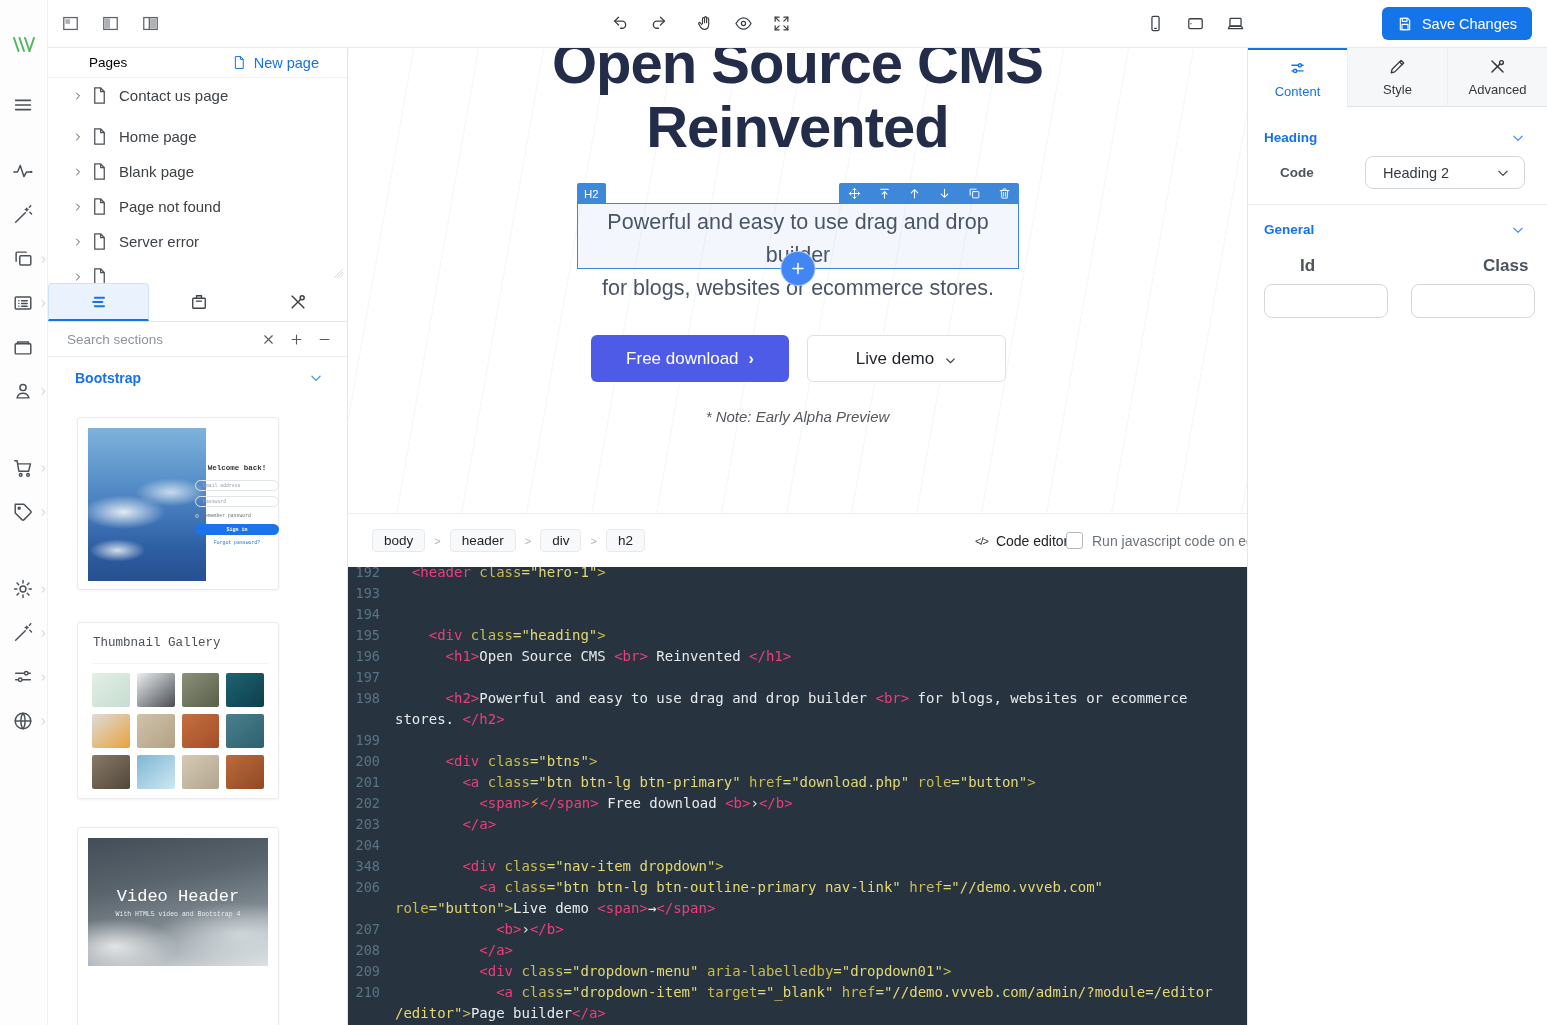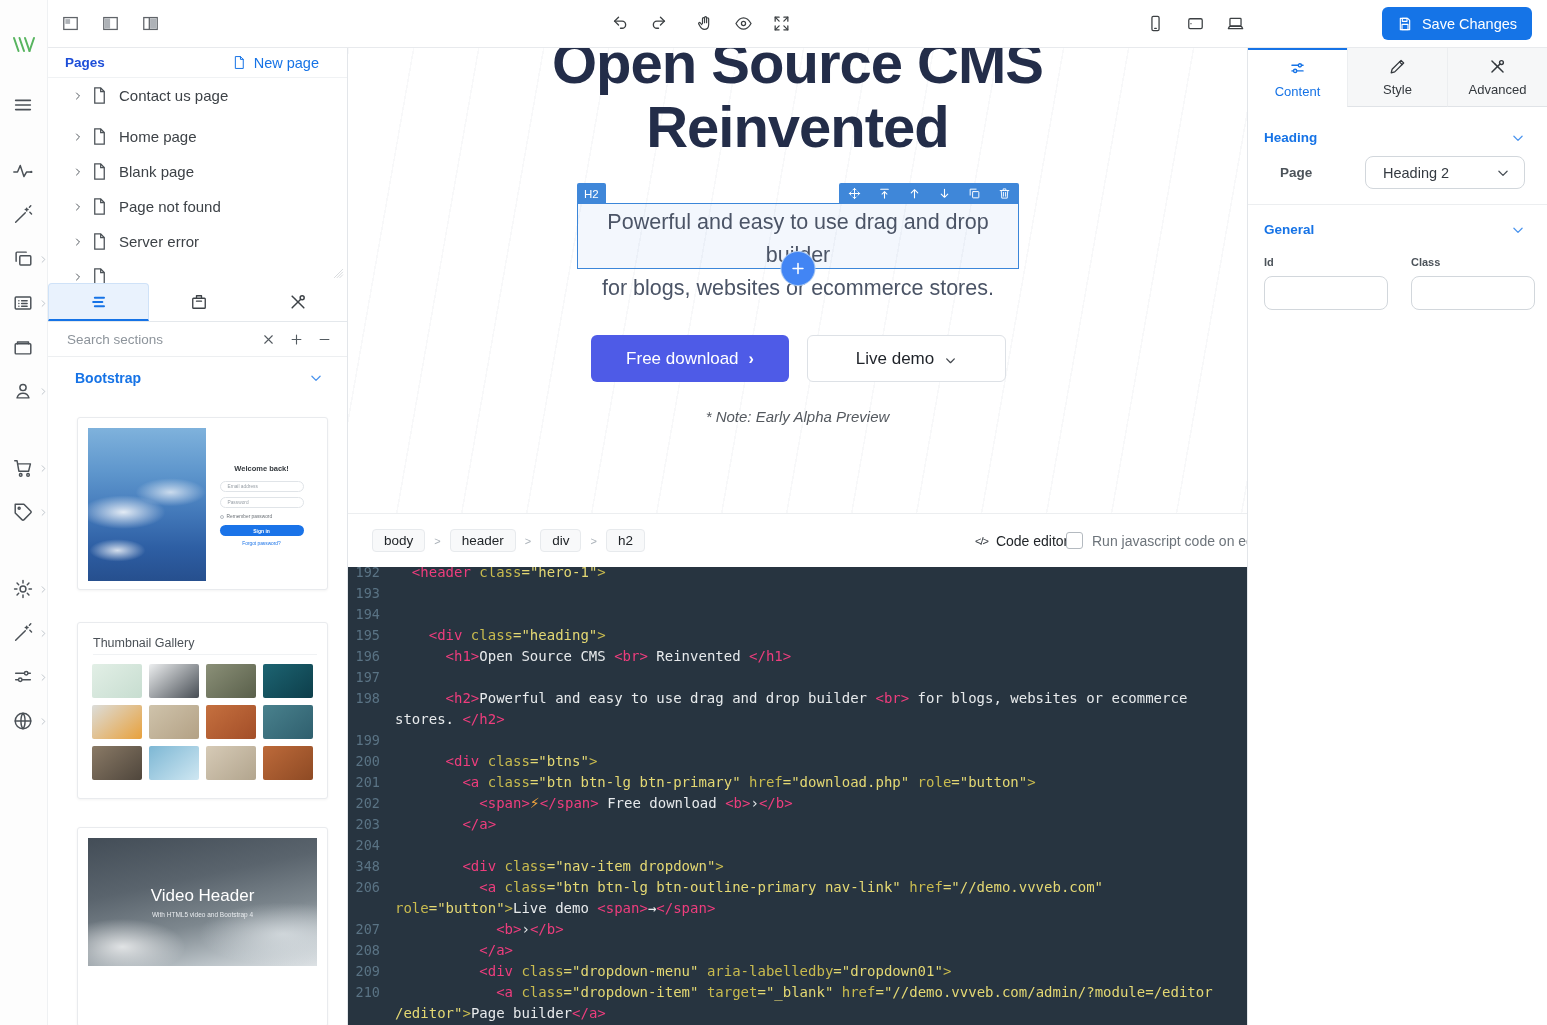--- a/index.html
+++ b/index.html
@@ -25,21 +25,21 @@
   .rail-item svg { width:22px; height:22px; }
   .rail-item.g-first { margin-top:37px; }
   .rail-item.g-md { margin-top:42px; }
   .rail-item.g-lg { margin-top:53px; }
   .rail-chev { position:absolute; right:-13px; top:6px; color:#b9bfc6; }
   .rail-chev svg { width:11px; height:11px; }
 
   
   .lpanel { position:absolute; left:48px; top:48px; width:300px; bottom:0; background:#fff; border-right:1px solid #e3e6ea; z-index:30; }
   .pages-head { height:30px; display:flex; align-items:center; justify-content:space-between; padding:0 28px 0 17px; border-bottom:1px solid #f0f2f4; }
-  .pages-title { font-size:13.5px; font-weight:700; color:#1d4ed8; }
+  .pages-title { font-size:13.5px; font-weight:400; color:#000000;margin-left:24px; }
   .newpage { display:flex; align-items:center; gap:7px; color:#1673e6; font-size:14.5px; cursor:pointer; }
   .newpage svg { width:15px; height:15px; }
   .pages-list { height:205px; overflow:hidden; position:relative; }
   .page-row { height:35px; display:flex; align-items:center; padding-left:24px; gap:0; cursor:pointer; }
   .page-chev { color:#555b61; width:16px; }
   .page-chev svg { width:12px; height:12px; }
   .page-row svg.doc { width:19px; height:19px; color:#4b5157; margin:0 10px 0 2px; }
   .page-label { font-size:15px; color:#3d4247; }
   .grip { position:absolute; right:3px; bottom:4px; color:#c4c9ce; }
   .grip svg { width:11px; height:11px; }
@@ -59,39 +59,39 @@
   .search-input { flex:1; border:none; outline:none; font-size:13.5px; color:#3d4247; font-family:inherit; background:transparent; }
   .search-input::placeholder { color:#8d949b; }
   .s-ico { width:22px; height:22px; display:flex; align-items:center; justify-content:center; color:#545b61; cursor:pointer; margin-left:6px; }
   .s-ico svg { width:15px; height:15px; }
   .group-row { height:42px; display:flex; align-items:center; justify-content:space-between; padding:0 24px 0 27px; }
   .group-name { color:#1673e6; font-weight:700; font-size:14px; }
   .group-chev { color:#4b94ee; }
   .group-chev svg { width:14px; height:14px; }
 
   .thumbs { padding:0 20px 0 29px; }
-  .thumb-card { width:251px; background:#fff; border:1px solid #e9ebee; border-radius:3px; box-shadow:0 1px 3px rgba(0,0,0,.05); padding:10px; cursor:pointer; }
+  .thumb-card { width:202px; background:#fff; border:1px solid #e9ebee; border-radius:3px; box-shadow:0 1px 3px rgba(0,0,0,.05); padding:10px; cursor:pointer;font-family:Liberation Mono, monospace; }
   .card-login { margin-top:18px; height:173px; }
   .login-wrap { position:relative; width:100%; height:100%; }
   .login-img { position:absolute; left:0; top:0; width:118px; height:153px;
     background:
       radial-gradient(60px 24px at 30% 55%, rgba(255,255,255,.85), rgba(255,255,255,0) 70%),
       radial-gradient(50px 20px at 70% 42%, rgba(255,255,255,.7), rgba(255,255,255,0) 70%),
       radial-gradient(40px 16px at 25% 80%, rgba(255,255,255,.8), rgba(255,255,255,0) 70%),
       linear-gradient(180deg,#7fb2dc 0%,#5d95cc 30%,#4379ba 55%,#2e5fa4 78%,#264f8e 100%); }
   .login-form { position:absolute; left:118px; right:0; top:0; bottom:0; display:flex; flex-direction:column; align-items:center; padding-top:36px; }
   .lg-head { font-size:7.5px; font-weight:700; color:#33383d; margin-bottom:8px; }
   .lg-input { width:84px; height:11px; border:1px solid #e0e4e8; border-radius:6px; font-size:4.8px; color:#9aa1a8; padding-left:7px; display:flex; align-items:center; margin-bottom:5px; }
   .lg-remember { width:84px; font-size:4.8px; color:#6a7076; display:flex; align-items:center; gap:3px; margin:1px 0 6px; }
   .lg-remember i { width:4px; height:4px; border:0.5px solid #b6bcc2; border-radius:50%; display:inline-block; }
   .lg-btn { width:84px; height:11px; background:#1a73e8; border-radius:6px; color:#fff; font-size:5px; font-weight:700; display:flex; align-items:center; justify-content:center; }
   .lg-link { font-size:4.8px; color:#1a73e8; margin-top:5px; }
 
   .card-gallery { margin-top:32px; height:177px; }
-  .gal-title { font-size:12.5px; color:#4b5157; margin:3px 0 9px 5px; padding-bottom:4px; border-bottom:1px solid #f0f2f4; }
+  .gal-title { font-size:12.5px; color:#4b5157; margin:3px 0 9px 5px; padding-bottom:13px; border-bottom:1px solid #f0f2f4; }
   .gal-grid { display:grid; grid-template-columns:repeat(4,1fr); gap:7px; padding:0 4px; }
   .gal-tile { height:34px; border-radius:2px; }
 
   .card-video { margin-top:28px; height:200px; }
   .video-photo { position:relative; height:128px; display:flex; flex-direction:column; align-items:center; justify-content:center;
     background:
       radial-gradient(90px 40px at 15% 85%, rgba(255,255,255,.75), rgba(255,255,255,0) 70%),
       radial-gradient(120px 45px at 85% 75%, rgba(235,240,243,.6), rgba(255,255,255,0) 70%),
       linear-gradient(168deg,#434d57 0%,#5a646d 35%,#7d878e 62%,#b9c1c6 85%,#dde2e5 100%); }
   .video-title { color:#fff; font-size:17px; font-weight:400; }
@@ -145,21 +145,21 @@
   .rsec-head { display:flex; align-items:center; justify-content:space-between; margin:23px 22px 0 16px; }
   .rsec-title { color:#1673e6; font-weight:700; font-size:13.5px; }
   .rsec-chev { color:#4b94ee; cursor:pointer; }
   .rsec-chev svg { width:14px; height:14px; }
   .size-row { display:flex; align-items:center; margin:20px 0 0 32px; }
   .size-lbl { font-size:13.5px; font-weight:700; color:#4c535a; }
   .select { position:absolute; left:117px; width:160px; height:33px; border:1px solid #d2d7dc; border-radius:8px; display:flex; align-items:center; justify-content:space-between; padding:0 14px 0 17px; font-size:14.5px; color:#343a41; cursor:pointer; background:#fff; }
   .select svg { width:14px; height:14px; color:#495057; }
   .rdivider { border-top:1px solid #eceef0; margin-top:24px; }
   .field-labels { display:flex; margin:19px 16px 0; }
-  .field-lbl { font-size:11px; font-weight:700; color:#4c535a; }
+  .field-lbl { font-size:17px; font-weight:700; color:#4c535a;margin-left:36px; }
   .f1 { width:147px; }
   .inputs-row { display:flex; margin:8px 16px 0; gap:23px; }
   .tinput { width:124px; height:34px; border:1px solid #d2d7dc; border-radius:8px; background:#fff; font-family:inherit; font-size:14px; padding:0 10px; color:#343a41; outline:none; }
 </style>
 </head>
 <body>
 
 <div class="rail">
   <div class="logo">
     <svg width="26" height="24" viewBox="0 0 26 24" fill="none" stroke="currentColor" stroke-width="2" stroke-linecap="round">
@@ -715,21 +715,21 @@
 
   <div class="rsec-head">
     <span class="rsec-title">Heading</span>
     <span class="rsec-chev">
         <svg viewBox="0 0 24 24" fill="none" stroke="currentColor" stroke-width="2.2" stroke-linecap="round" stroke-linejoin="round">
           <path d="M5 9l7 7 7-7"></path>
         </svg>
       </span>
   </div>
   <div class="size-row">
-    <span class="size-lbl">Page</span>
+    <span class="size-lbl">Code</span>
     <div class="select">
       <span>Heading 2</span>
       <svg viewBox="0 0 24 24" fill="none" stroke="currentColor" stroke-width="2.2" stroke-linecap="round" stroke-linejoin="round">
           <path d="M5 9l7 7 7-7"></path>
         </svg>
     </div>
   </div>
   <div class="rdivider"></div>
 
   <div class="rsec-head" style="margin-top:17px;">

